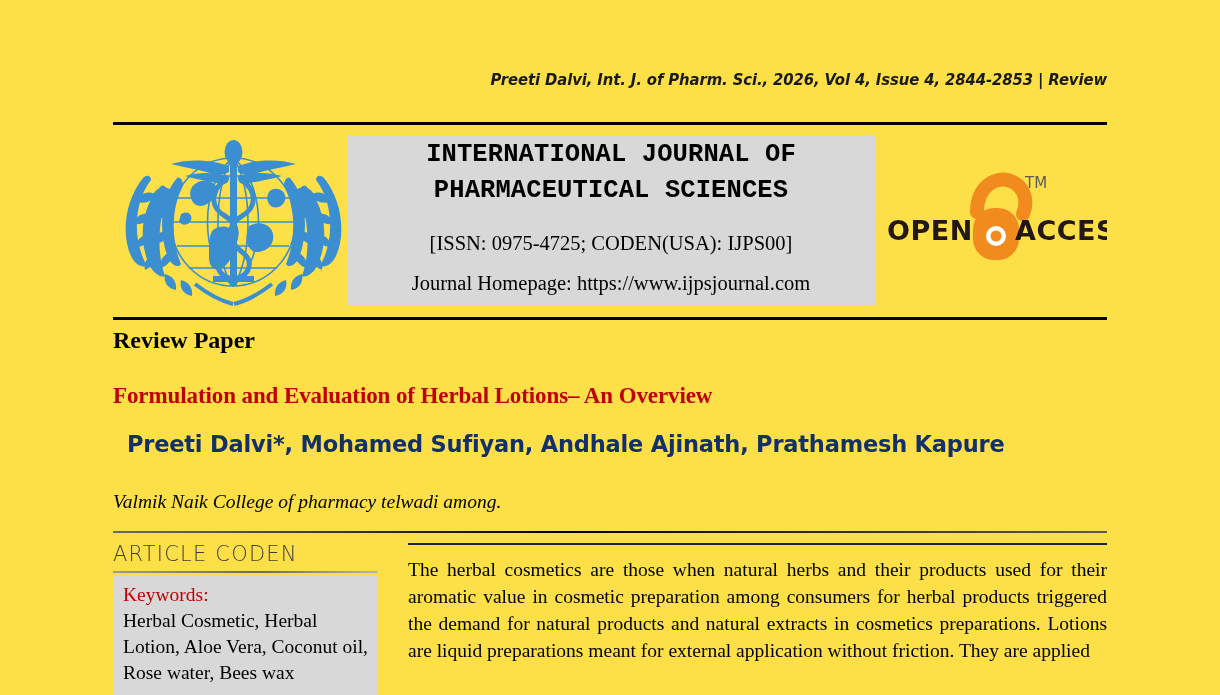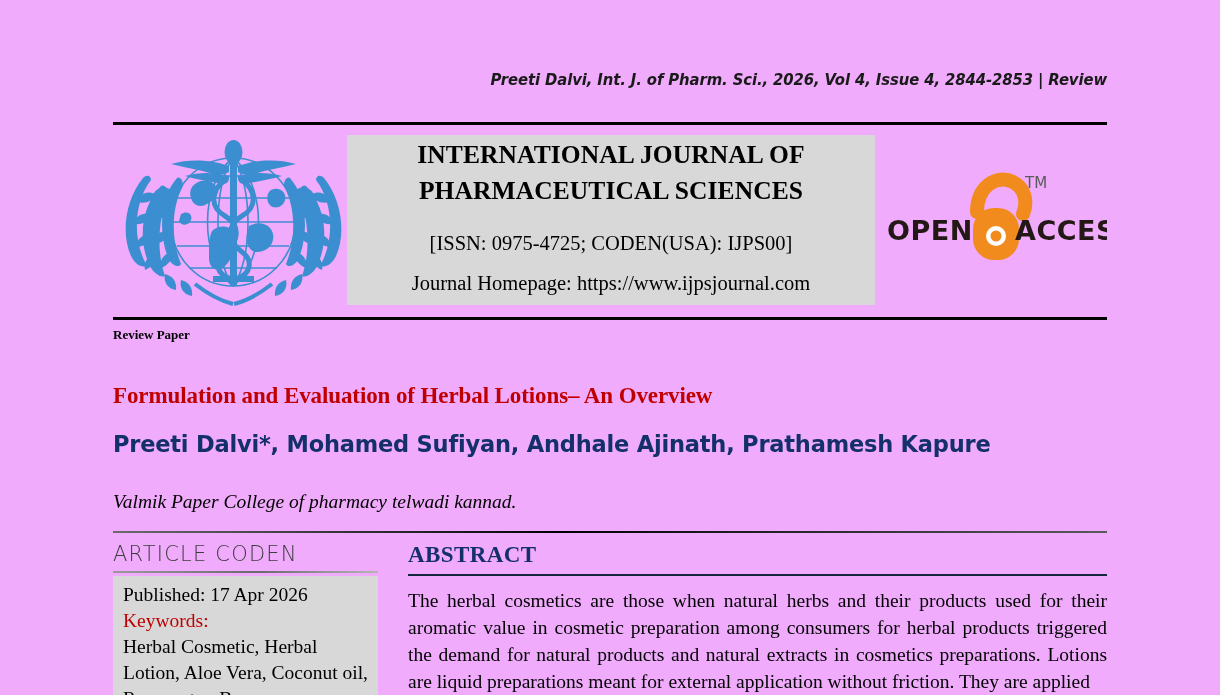--- a/index.html
+++ b/index.html
@@ -14,21 +14,21 @@
     overflow: hidden;
     font-family: "Liberation Serif", serif;
     color: #000000;
     position: relative;
   }
 
   .page {
     position: relative;
     width: 1220px;
     height: 695px;
-    background: #f0abfc;
+    background: #fde047;
   }
 
   
   .running-head {
     position: absolute;
     left: 113px;
     top: 70px;
     width: 994px;
     text-align: right;
     font-family: "DejaVu Sans Condensed", "Liberation Sans", sans-serif;
@@ -86,21 +86,21 @@
     height: 170px;
     background: #d8d8d8;
     display: flex;
     flex-direction: column;
     align-items: center;
     justify-content: center;
     box-sizing: border-box;
     padding: 4px 10px 8px 10px;
   }
   .journal-title {
-    font-family: Liberation Serif, serif;
+    font-family: Liberation Mono, monospace;
     font-weight: bold;
     font-size: 25.5px;
     line-height: 1.42;
     text-align: center;
     color: #000000;
     letter-spacing: 0.1px;
   }
   .journal-issn {
     font-family: "Liberation Serif", serif;
     font-size: 20.5px;
@@ -128,40 +128,40 @@
   }
   .oa-logo svg { display: block; width: 100%; height: 100%; }
 
   
   .paper-type {
     position: absolute;
     left: 113px;
     top: 327px;
     font-family: "Liberation Serif", serif;
     font-weight: bold;
-    font-size: 13px;
+    font-size: 24px;
     color: #000000;
   }
 
   .paper-title {
     position: absolute;
     left: 113px;
     top: 367px;
     width: 994px;
     font-family: "Liberation Serif", serif;
     font-weight: bold;
     font-size: 23px;
     line-height: 1.18;
     color: #c00000;
     letter-spacing: -0.1px;
   }
 
   .authors {
     position: absolute;
-    left: 113px;
+    left: 127px;
     top: 431px;
     width: 994px;
     font-family: "DejaVu Sans", "Liberation Sans", sans-serif;
     font-weight: bold;
     font-size: 22.5px;
     line-height: 1.2;
     color: #14306b;
     letter-spacing: -0.2px;
   }
 
@@ -378,33 +378,31 @@
   </div>
 
   <div class="rule-thick rule-bottom"></div>
 
   <div class="paper-type">Review Paper</div>
 
   <h1 class="paper-title">Formulation and Evaluation of Herbal Lotions– An Overview</h1>
 
   <div class="authors">Preeti Dalvi*, Mohamed Sufiyan, Andhale Ajinath, Prathamesh Kapure</div>
 
-  <div class="affiliation">Valmik Paper College of pharmacy telwadi kannad.</div>
+  <div class="affiliation">Valmik Naik College of pharmacy telwadi among.</div>
 
   <div class="rule-thin"></div>
 
   <div class="col-left">
     <div class="section-heading-info">ARTICLE CODEN</div>
     <div class="info-underline"></div>
     <div class="info-box">
-      <span class="info-published">Published: 17 Apr 2026</span>
       <span class="info-keywords-label">Keywords:</span>
       <span class="info-keywords">Herbal Cosmetic, Herbal Lotion, Aloe Vera, Coconut oil, Rose water, Bees wax</span>
     </div>
   </div>
 
   <div class="col-right">
-    <div class="section-heading-abstract">ABSTRACT</div>
     <div class="abstract-underline"></div>
     <div class="abstract-body">The herbal cosmetics are those when natural herbs and their products used for their aromatic value in cosmetic preparation among consumers for herbal products triggered the demand for natural products and natural extracts in cosmetics preparations. Lotions are liquid preparations meant for external application without friction. They are applied</div>
   </div>
 
 </div>
 
 </body></html>

